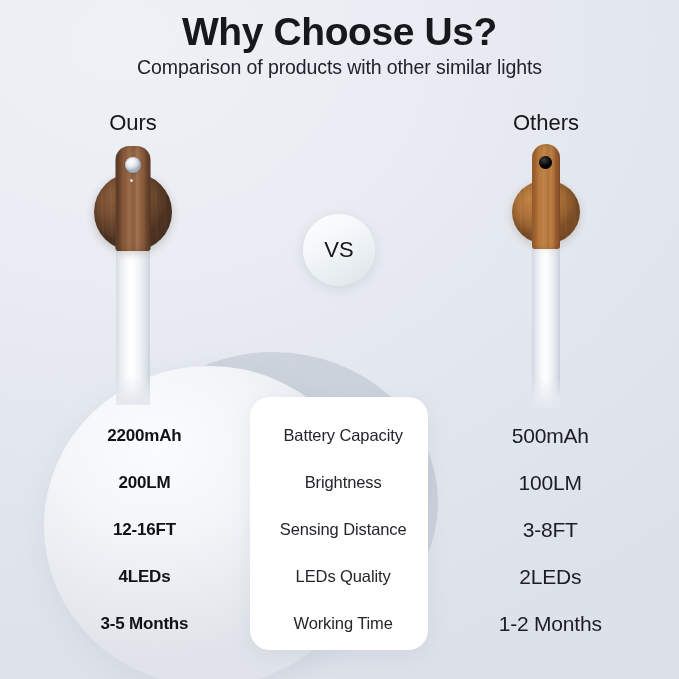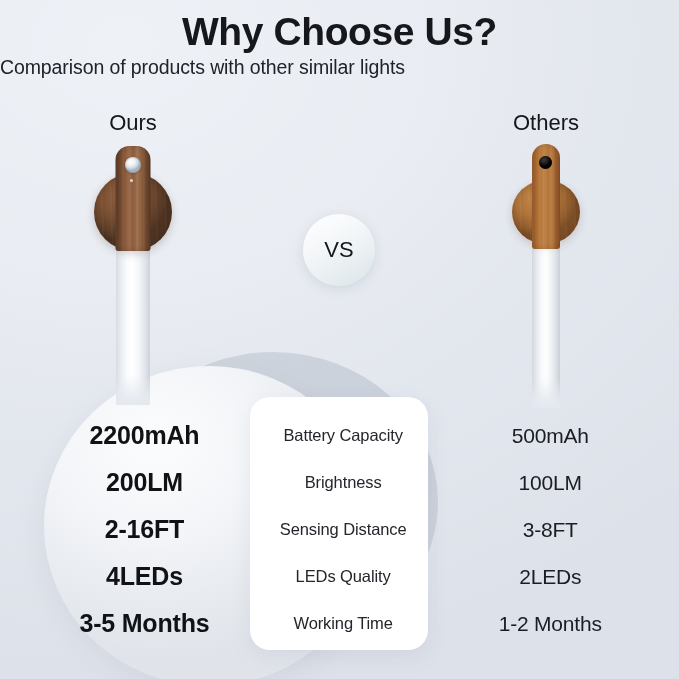--- a/index.html
+++ b/index.html
@@ -59,20 +59,21 @@
     font-size: 39px;
     font-weight: 700;
     letter-spacing: -0.4px;
     color: #16181c;
   }
   .subtitle {
     position: absolute;
     left: 0;
     right: 0;
     top: 56px;
+    text-align: center;
     font-size: 19.5px;
     font-weight: 400;
     letter-spacing: -0.1px;
     color: #20232a;
   }
 
   .col-label {
     position: absolute;
     top: 110px;
     width: 200px;
@@ -253,21 +254,21 @@
     align-items: center;
   }
   .cell {
     display: flex;
     align-items: center;
     justify-content: center;
     height: 100%;
   }
   .cell-ours {
     width: 274px;
-    font-size: 25px;
+    font-size: 17px;
     font-weight: 700;
     color: #101216;
     letter-spacing: -0.2px;
     padding-left: 24px;
   }
   .cell-feature {
     width: 178px;
     font-size: 16.5px;
     font-weight: 400;
     color: #24262b;
@@ -333,21 +334,21 @@
         <div class="cell cell-ours">2200mAh</div>
         <div class="cell cell-feature">Battery Capacity</div>
         <div class="cell cell-others">500mAh</div>
       </div>
       <div class="row" style="top: 62px;">
         <div class="cell cell-ours">200LM</div>
         <div class="cell cell-feature">Brightness</div>
         <div class="cell cell-others">100LM</div>
       </div>
       <div class="row" style="top: 109px;">
-        <div class="cell cell-ours">2-16FT</div>
+        <div class="cell cell-ours">12-16FT</div>
         <div class="cell cell-feature">Sensing Distance</div>
         <div class="cell cell-others">3-8FT</div>
       </div>
       <div class="row" style="top: 156px;">
         <div class="cell cell-ours">4LEDs</div>
         <div class="cell cell-feature">LEDs Quality</div>
         <div class="cell cell-others">2LEDs</div>
       </div>
       <div class="row" style="top: 203px;">
         <div class="cell cell-ours">3-5 Months</div>

